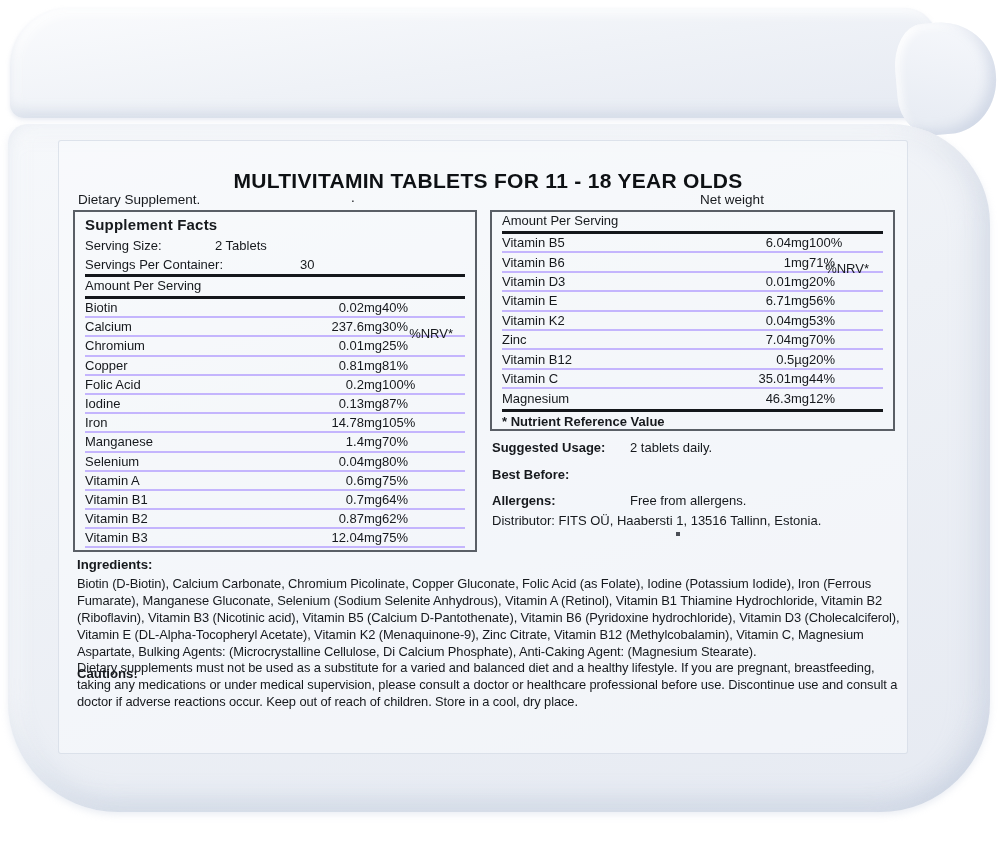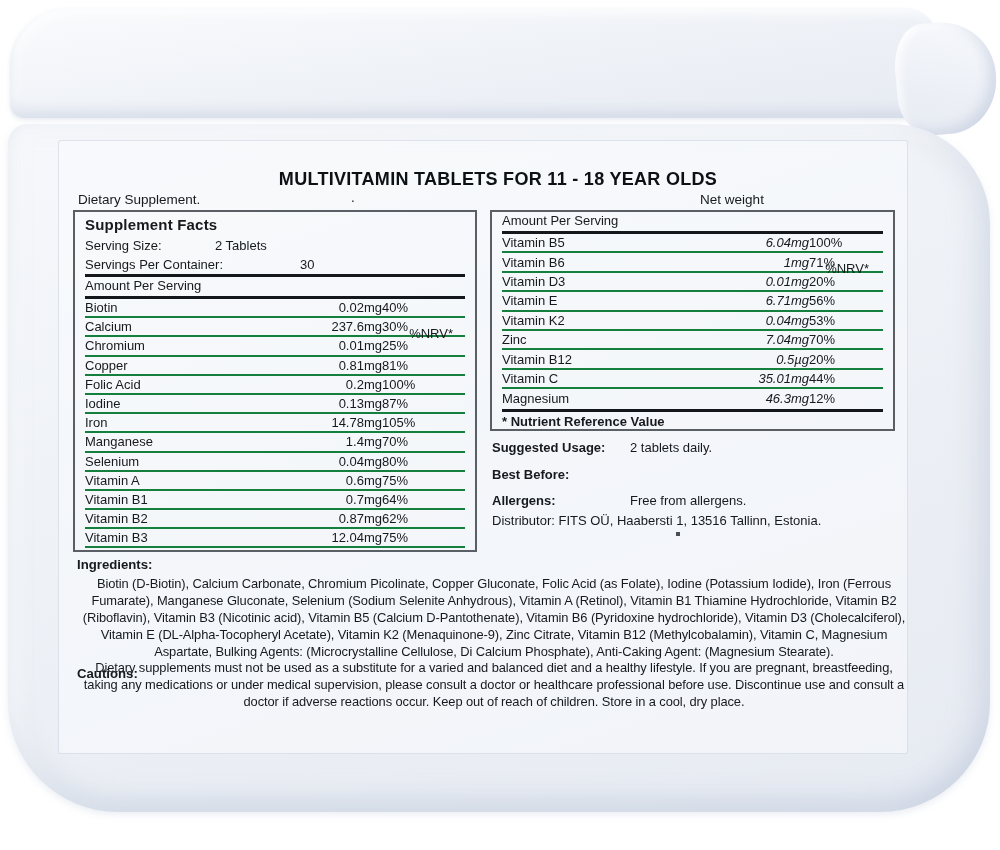--- a/index.html
+++ b/index.html
@@ -18,62 +18,62 @@
     transform: rotate(-5deg);
     box-shadow: inset -7px -5px 12px rgba(173,186,209,.4), inset 4px 4px 9px rgba(255,255,255,.95); }
   .body-shell { position: absolute; left: 8px; top: 124px; width: 982px; height: 688px;
     background: linear-gradient(162deg, #f6f8fb 0%, #eef1f6 45%, #e6eaf2 100%);
     border-radius: 20px 100px 110px 110px;
     box-shadow: inset 0 -13px 24px rgba(170,184,208,.30), inset -15px 0 28px rgba(176,188,210,.22), inset 10px 7px 18px rgba(255,255,255,.9), 0 3px 7px rgba(188,199,218,.3); }
   .label-panel { position: absolute; left: 58px; top: 140px; width: 850px; height: 614px;
     background: rgba(249,251,254,.55); border: 1px solid rgba(198,207,222,.55); border-radius: 3px; }
 
   
-  .title { position: absolute; left: 78px; top: 169px; width: 840px; text-align: center;
-    font-size: 18px; font-weight: bold; letter-spacing: .3px; color: #0e1114; }
+  .title { position: absolute; left: 68px; top: 169px; width: 840px; text-align: center;
+    font-size: 21px; font-weight: bold; letter-spacing: .3px; color: #0e1114; }
   .meta-type { position: absolute; left: 78px; top: 192px; font-size: 13.5px; }
   .meta-dot { position: absolute; left: 351px; top: 190px; font-size: 13.5px; }
   .meta-net { position: absolute; left: 662px; top: 192px; width: 140px; text-align: center; font-size: 13.5px; }
 
   
   .facts-table { position: absolute; border: 2px solid #5a5f66; background: transparent; }
   .table-left  { left: 73px;  top: 210px; width: 404px; height: 342px; padding: 2px 10px 16px; }
   .table-right { left: 490px; top: 210px; width: 405px; height: 221px; padding: 0 10px; }
   .sf-heading { font-size: 15px; font-weight: bold; height: 22px; line-height: 22px; letter-spacing: .2px; }
   .serving-line { display: flex; height: 19px; line-height: 19px; font-size: 13px; }
   .w130 { width: 130px; } .w215 { width: 215px; }
   .rule { height: 3px; background: #14171b; }
   .col-header { display: flex; height: 19px; line-height: 18px; font-size: 13px; padding-right: 12px; }
   .table-right .col-header { padding-right: 14px; }
   .hdr-amount { flex: 1; }
   .hdr-nrv { text-align: left; margin-top: 48px; }
-  .nutrient-row { display: flex; align-items: center; height: 19.2px; border-bottom: 2px solid #15803d;
+  .nutrient-row { display: flex; align-items: center; height: 19.2px; border-bottom: 2px solid #c4b5fd;
     font-size: 13px; padding-right: 12px; }
   .cell-name { flex: 1; }
   .cell-amount { width: 115px; text-align: right; }
   .cell-nrv { width: 71px; text-align: left; }
   .table-right .nutrient-row { height: 19.4px; padding-right: 14px; }
-  .table-right .cell-amount { width: 130px; font-style: italic; }
+  .table-right .cell-amount { width: 130px; }
   .table-right .cell-nrv { width: 60px; }
   .table-right .rows .nutrient-row:last-child { border-bottom: none; }
   .footnote { font-size: 13px; font-weight: bold; height: 16px; line-height: 15px; padding-top: 2px; }
 
   
   .usage { position: absolute; left: 492px; top: 431px; width: 412px; }
   .usage-line { display: flex; height: 19.6px; line-height: 19.6px; font-size: 13px; margin-top: 7px; }
   .usage-label { font-weight: bold; width: 138px; }
   .distributor { height: 19.6px; line-height: 19.6px; font-size: 13px; }
 
   
   .section-heading { position: absolute; font-size: 13.2px; font-weight: bold; }
   .ing-heading { left: 77px; top: 557px; }
   .ing-text { position: absolute; left: 77px; top: 576px; width: 834px; }
   .cau-heading { left: 77px; top: 666px; }
   .cau-text { position: absolute; left: 77px; top: 660px; width: 834px; }
-  .para { font-size: 12.9px; line-height: 16.9px; letter-spacing: -0.1px; color: #16191d; text-align: center; }
+  .para { font-size: 12.9px; line-height: 16.9px; letter-spacing: -0.1px; color: #16191d; }
 
   
   .print-dot { position: absolute; left: 676px; top: 532px; width: 4px; height: 4px; background: #4a4e55; }
 </style>
 </head>
 <body>
 
 <div class="pack">
 
   <div class="lid"></div>

